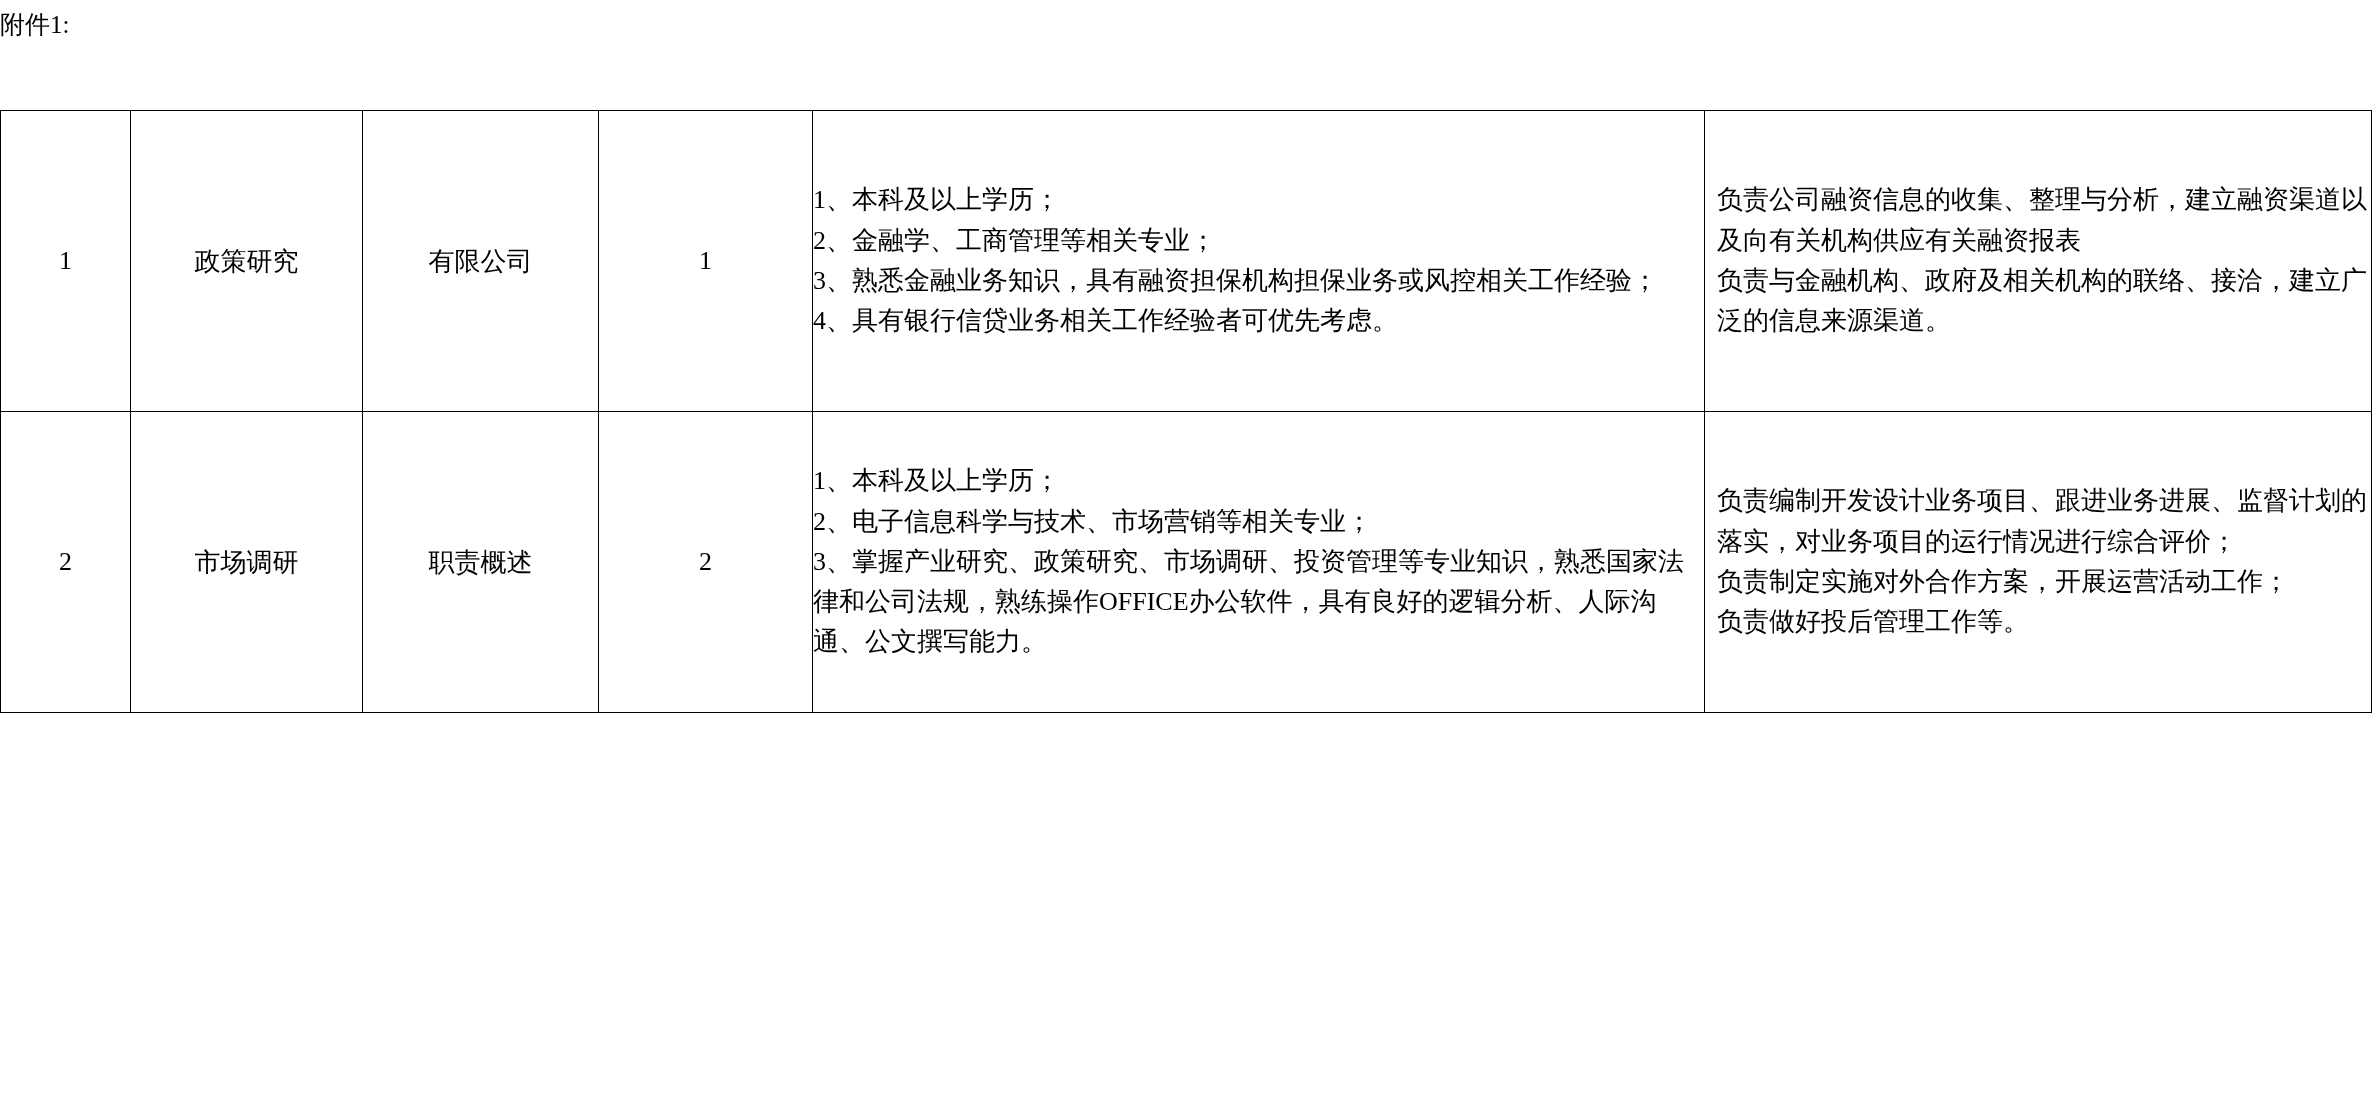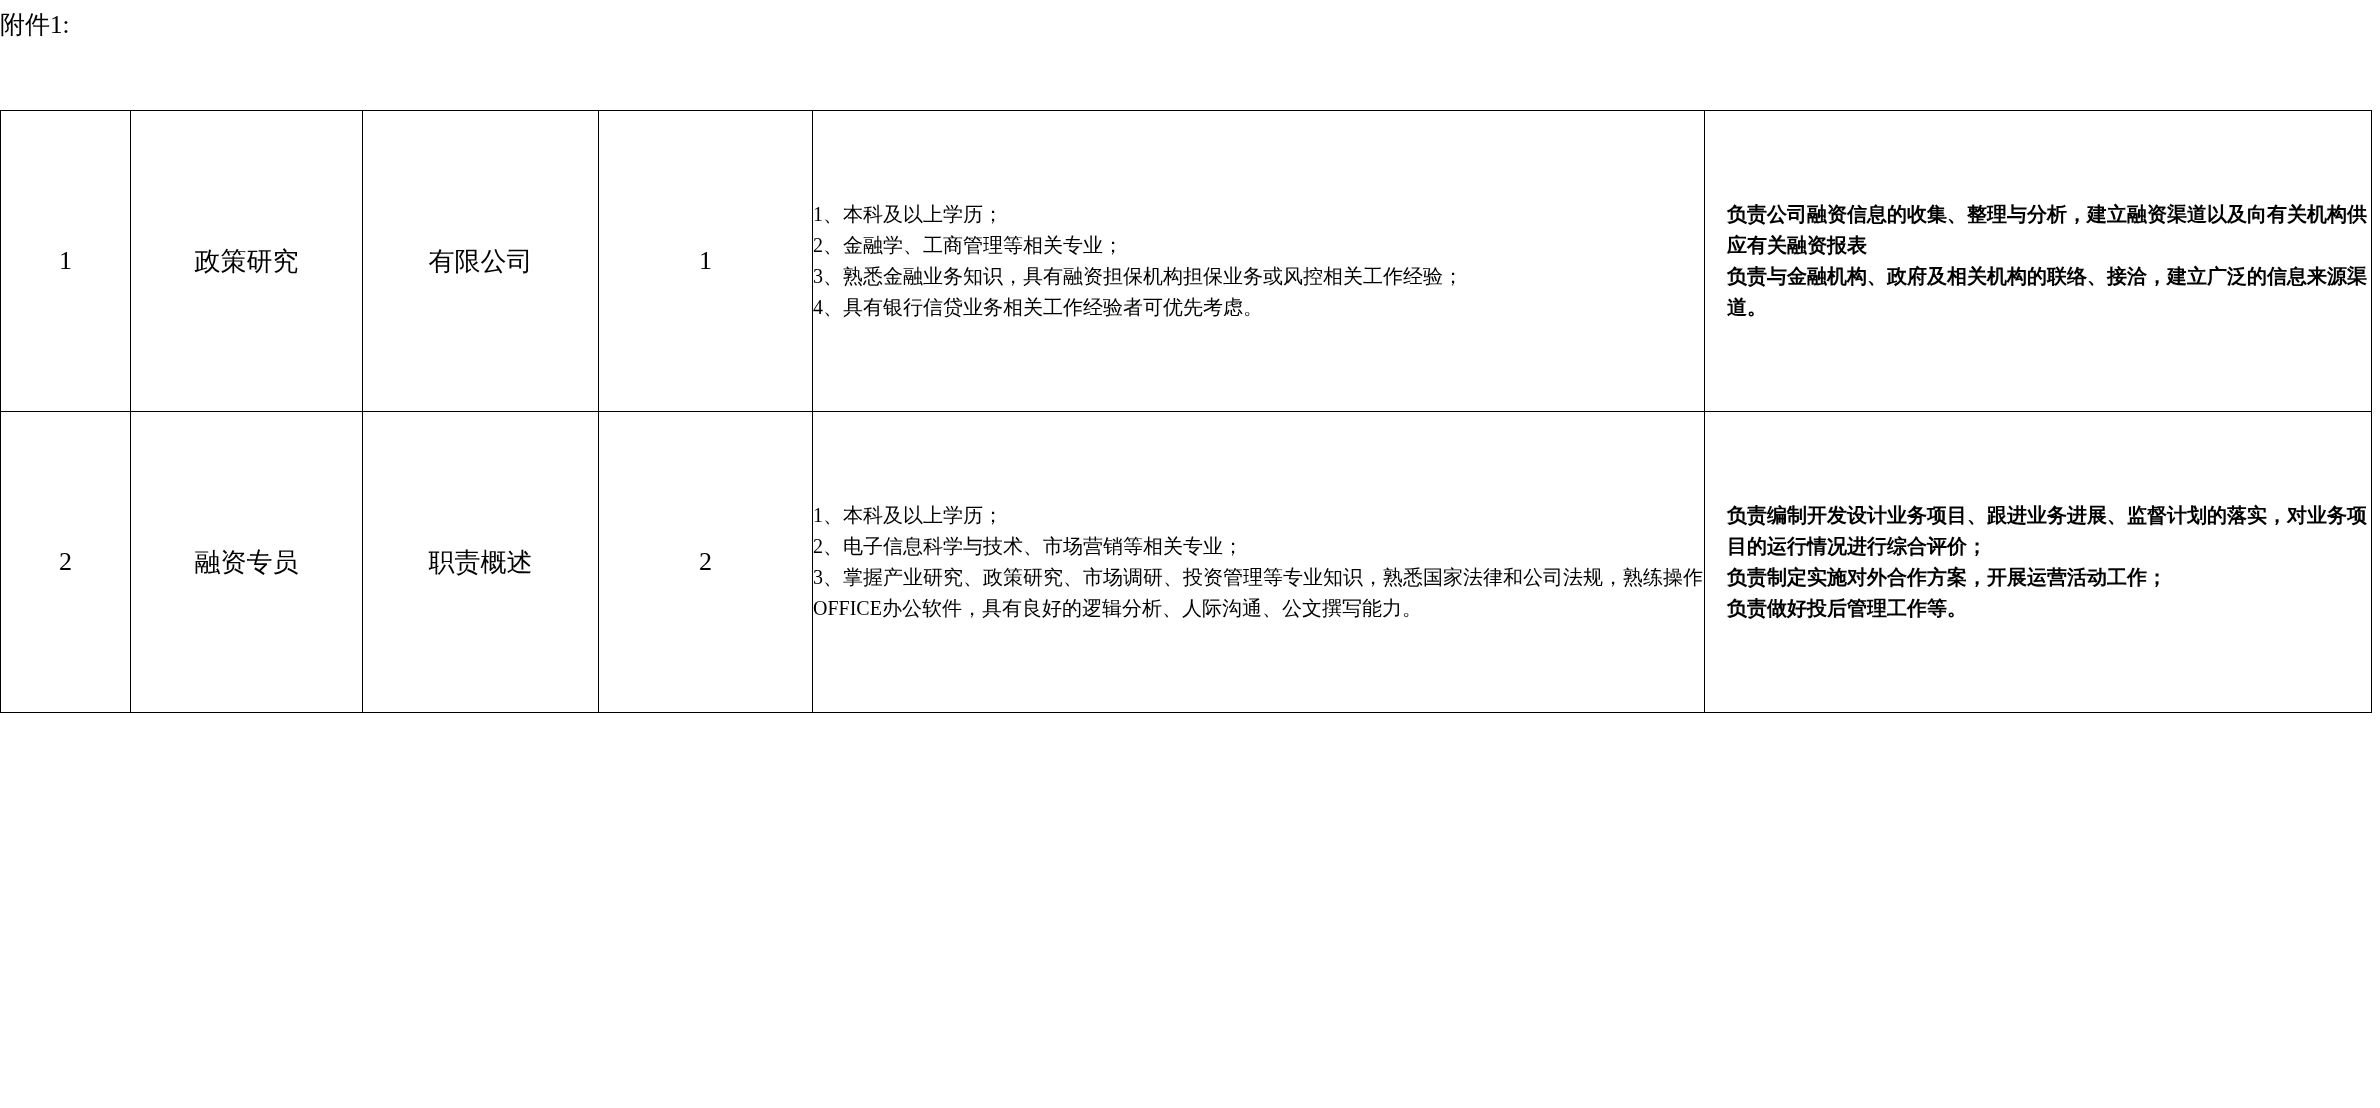--- a/index.html
+++ b/index.html
@@ -84,30 +84,29 @@
   .hdr-narrow {
     letter-spacing: 0px;
   }
   .cell-center {
     text-align: center;
     font-size: 26px;
     font-family: "Liberation Serif", "DejaVu Serif", serif;
   }
   .cell-body {
     text-align: left;
-    font-size: 20px;
+    font-size: 26px;
     line-height: 1.55;
     padding: 10px 12px 10px 14px;
     font-family: "Liberation Serif", "DejaVu Serif", serif;
     white-space: pre-wrap;
     word-break: break-all;
   }
   .cell-body.tight {
-    padding-left: 22px;
-    font-weight: bold;
+    padding-left: 12px;
   }
   .row-body td { height: 300px; }
 </style>
 </head>
 <body>
 
 <div class="sheet">
 
   <table class="grid">
     <colgroup>
@@ -157,21 +156,21 @@
       <td class="cell-body">1、本科及以上学历；
 2、金融学、工商管理等相关专业；
 3、熟悉金融业务知识，具有融资担保机构担保业务或风控相关工作经验；
 4、具有银行信贷业务相关工作经验者可优先考虑。</td>
       <td class="cell-body tight">负责公司融资信息的收集、整理与分析，建立融资渠道以及向有关机构供应有关融资报表
 负责与金融机构、政府及相关机构的联络、接洽，建立广泛的信息来源渠道。</td>
     </tr>
 
     <tr class="row-body">
       <td class="cell-center">2</td>
-      <td class="cell-center">融资专员</td>
+      <td class="cell-center">市场调研</td>
       <td class="cell-center">职责概述</td>
       <td class="cell-center">2</td>
       <td class="cell-body">1、本科及以上学历；
 2、电子信息科学与技术、市场营销等相关专业；
 3、掌握产业研究、政策研究、市场调研、投资管理等专业知识，熟悉国家法律和公司法规，熟练操作OFFICE办公软件，具有良好的逻辑分析、人际沟通、公文撰写能力。</td>
       <td class="cell-body tight">负责编制开发设计业务项目、跟进业务进展、监督计划的落实，对业务项目的运行情况进行综合评价；
 负责制定实施对外合作方案，开展运营活动工作；
 负责做好投后管理工作等。</td>
     </tr>
   </tbody>

